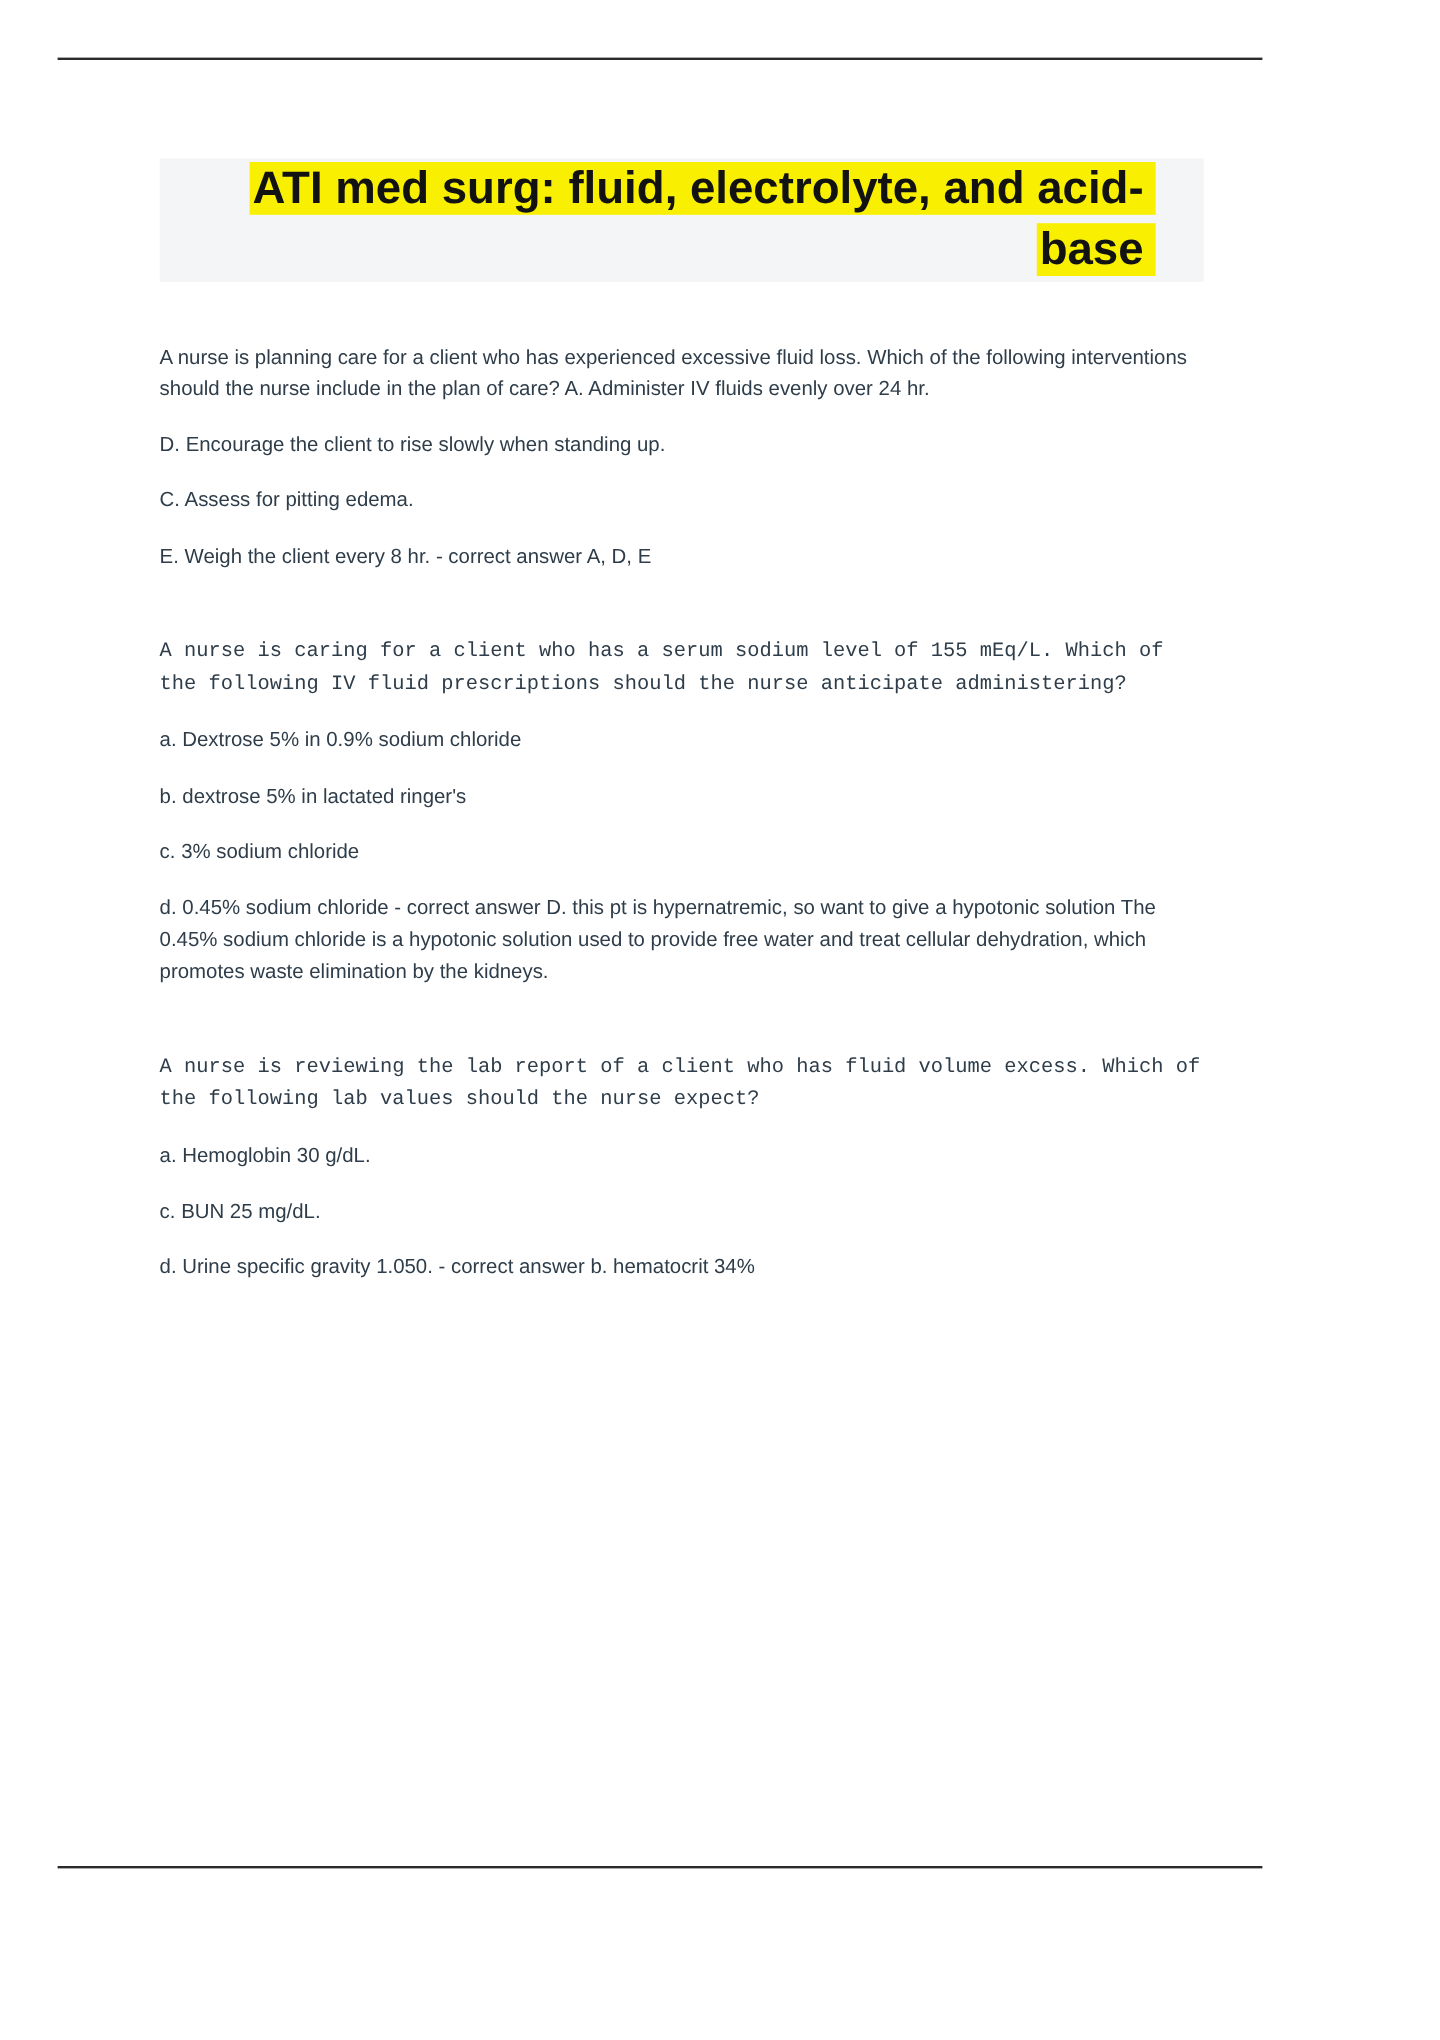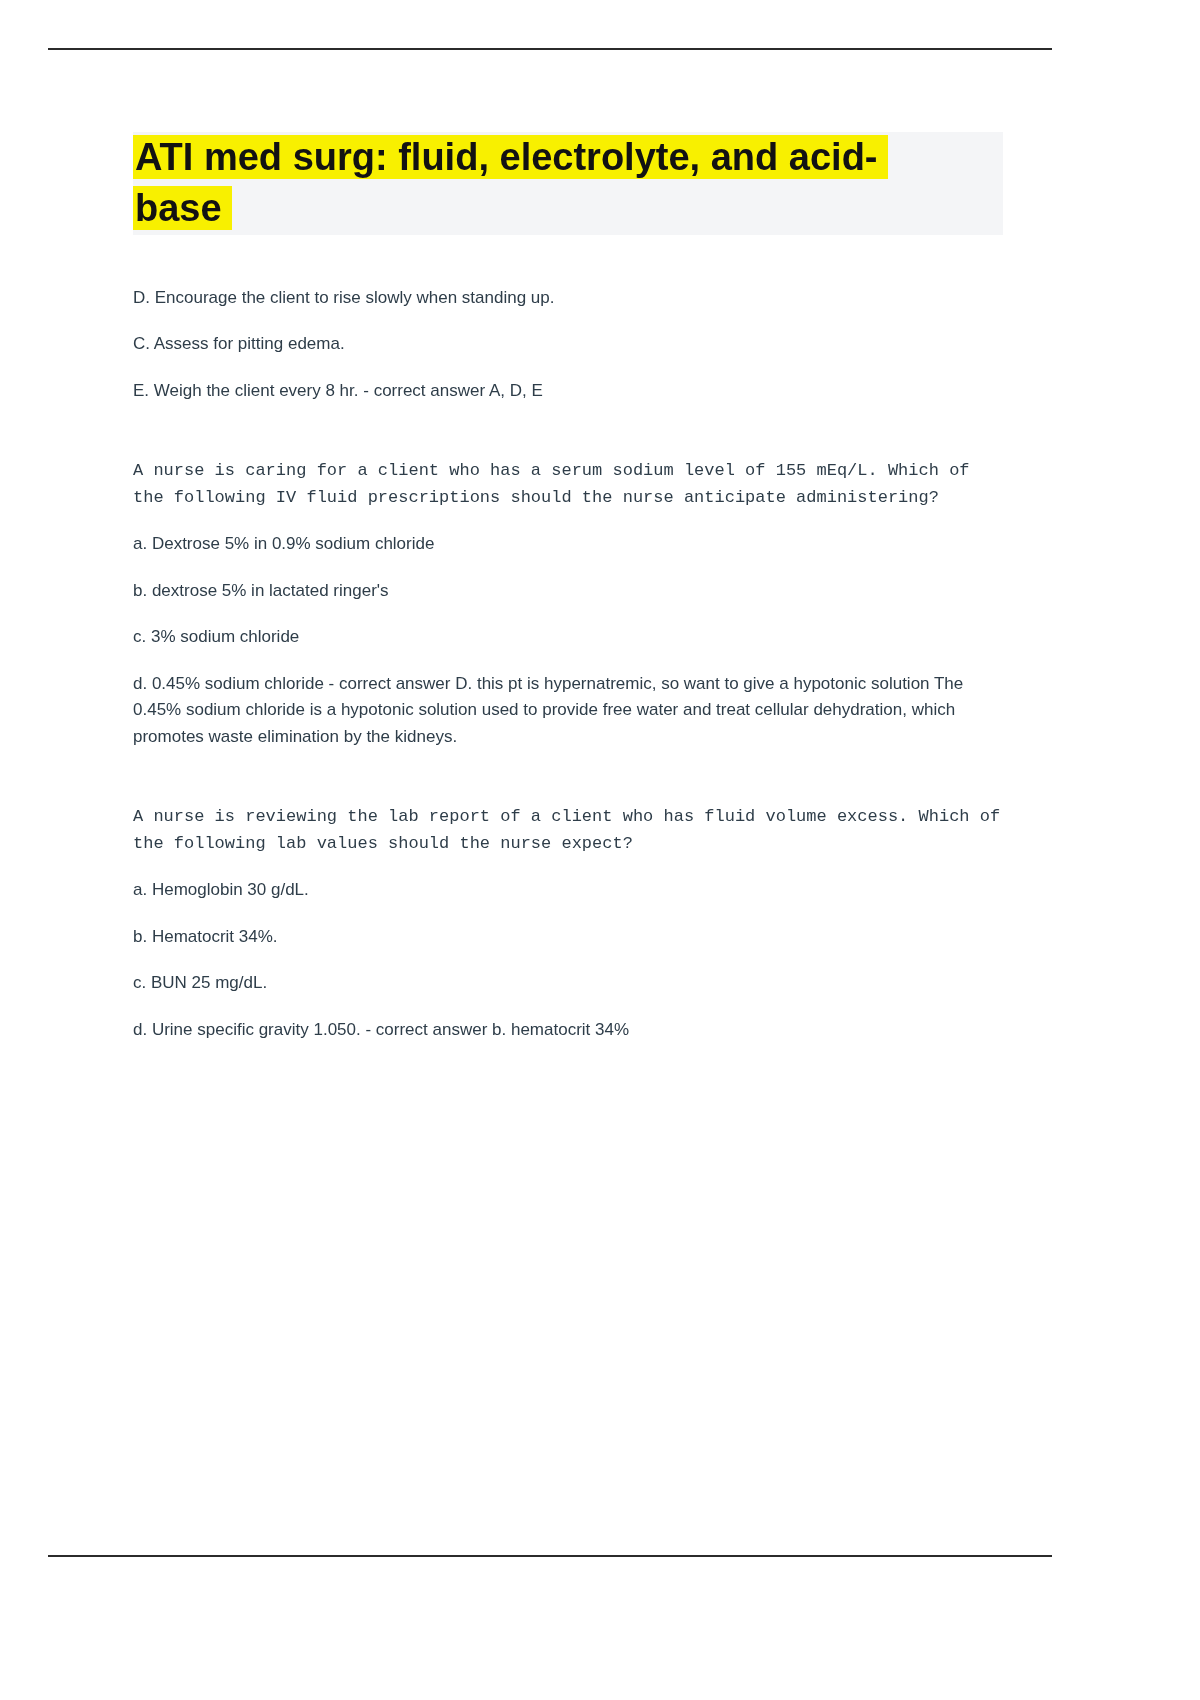--- a/index.html
+++ b/index.html
@@ -38,20 +38,21 @@
     margin: 0 0 50px 0;
   }
   .title-block h1 {
     margin: 0;
     max-width: 830px;
     font-size: 38px;
     line-height: 1.35;
     font-weight: bold;
     color: #121212;
     letter-spacing: 0;
+    text-align: right;
   }
   .hl {
     background: #f8f000;
     -webkit-box-decoration-break: clone;
     box-decoration-break: clone;
     padding: 1px 10px 1px 2px;
   }
 
   .para {
     margin: 0 0 20px 0;
@@ -70,33 +71,33 @@
 <div class="page">
 
   <div class="rule rule-top"></div>
 
   <div class="content">
 
     <div class="title-block">
       <h1><span class="hl">ATI med surg: fluid, electrolyte, and acid-base</span></h1>
     </div>
 
+    <p class="para">A nurse is planning care for a client who has experienced excessive fluid loss. Which of the following interventions should the nurse include in the plan of care? A. Administer IV fluids evenly over 24 hr.</p>
     <p class="para">D. Encourage the client to rise slowly when standing up.</p>
     <p class="para">C. Assess for pitting edema.</p>
     <p class="para">E. Weigh the client every 8 hr. - correct answer A, D, E</p>
 
     <p class="para section-gap">A nurse is caring for a client who has a serum sodium level of 155 mEq/L. Which of the following IV fluid prescriptions should the nurse anticipate administering?</p>
     <p class="para">a. Dextrose 5% in 0.9% sodium chloride</p>
     <p class="para">b. dextrose 5% in lactated ringer's</p>
     <p class="para">c. 3% sodium chloride</p>
     <p class="para">d. 0.45% sodium chloride - correct answer D. this pt is hypernatremic, so want to give a hypotonic solution The 0.45% sodium chloride is a hypotonic solution used to provide free water and treat cellular dehydration, which promotes waste elimination by the kidneys.</p>
 
     <p class="para section-gap">A nurse is reviewing the lab report of a client who has fluid volume excess. Which of the following lab values should the nurse expect?</p>
     <p class="para">a. Hemoglobin 30 g/dL.</p>
-    <p class="para">b. Hematocrit 34%.</p>
     <p class="para">c. BUN 25 mg/dL.</p>
     <p class="para">d. Urine specific gravity 1.050. - correct answer b. hematocrit 34%</p>
 
   </div>
 
   <div class="rule rule-bottom"></div>
 
 </div>
 
 </body></html>

